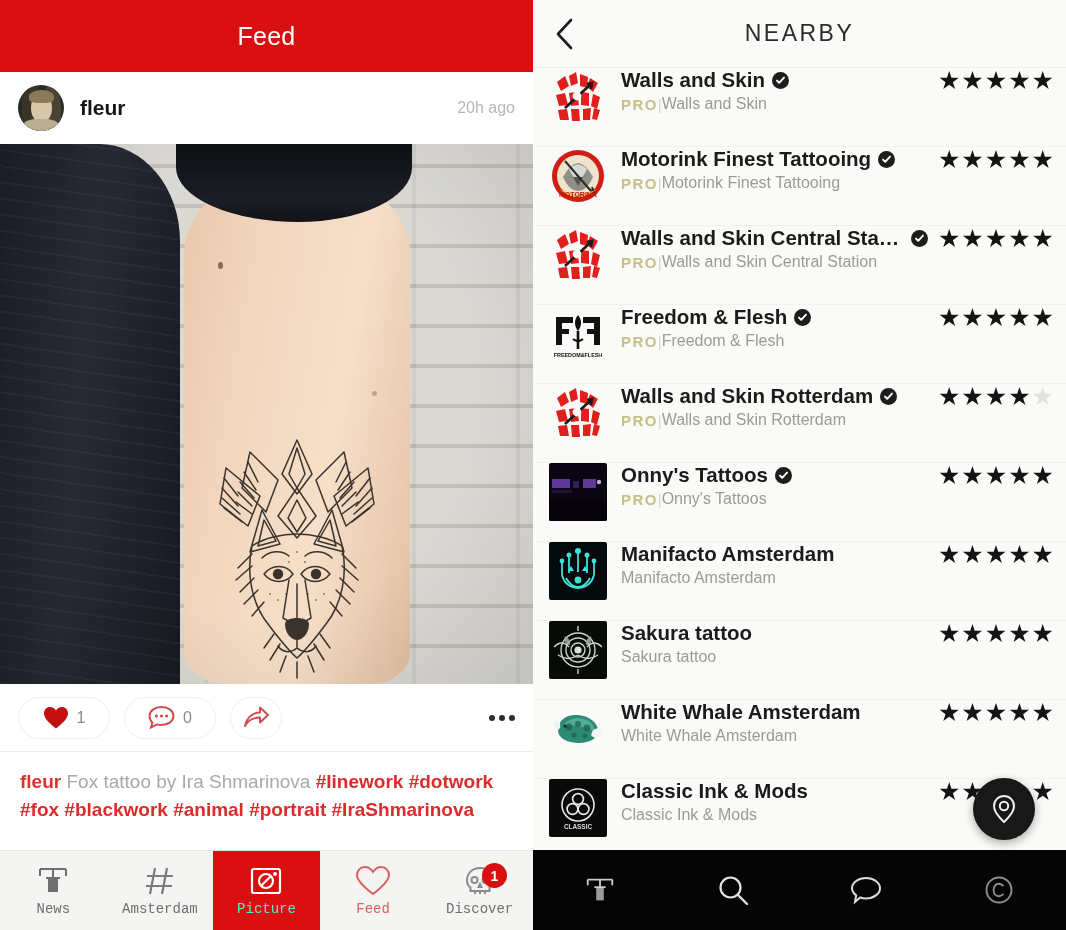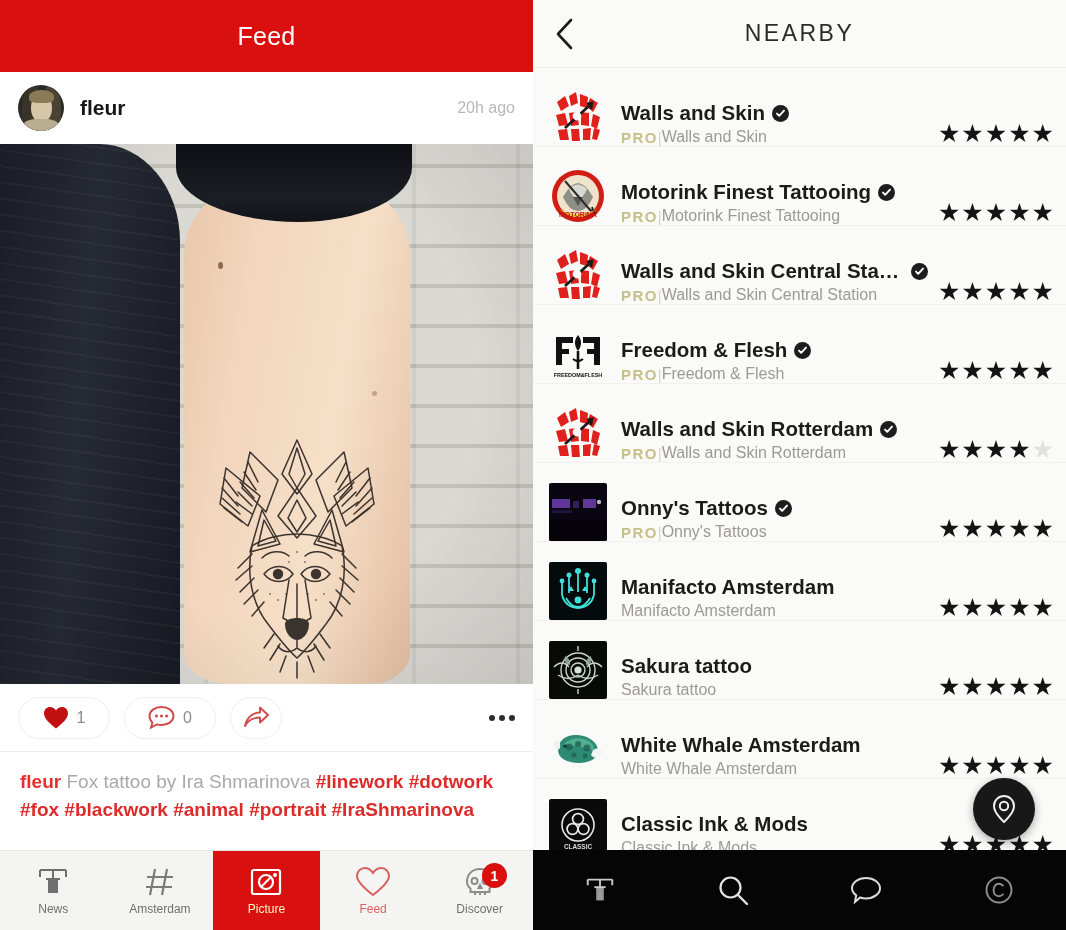--- a/index.html
+++ b/index.html
@@ -114,23 +114,23 @@
   .cap-tag  { color: #dc2b2b; font-weight: bold; }
 
   .tabbar-left {
     height: 80px; background: #f4f4f2; display: flex; flex: 0 0 80px;
     border-top: 1px solid #e7e7e5;
   }
   .tab {
     flex: 1 1 0; display: flex; flex-direction: column;
     align-items: center; justify-content: center; gap: 4px; position: relative;
   }
-  .tab-label { font-size: 12px; color: #6f6f6f; }
+  .tab-label { font-size: 14px; color: #6f6f6f; font-family: Liberation Mono, monospace; }
   .tab.active { background: #d9100f; }
-  .tab.active .tab-label { color: #fef9c3; }
+  .tab.active .tab-label { color: #5eead4; }
   .tab.feed .tab-label { color: #d9605f; }
   .badge {
     position: absolute; top: 12px; right: 26px;
     width: 25px; height: 25px; border-radius: 50%; background: #d9100f;
     color: #fff; font-size: 14px; font-weight: bold;
     display: flex; align-items: center; justify-content: center;
   }
 
   
   .right-panel {
@@ -142,21 +142,21 @@
     display: flex; align-items: center; position: relative;
     border-bottom: 1px solid #f0efec;
   }
   .back-btn { width: 64px; height: 68px; display: flex; align-items: center; justify-content: center; }
   .nearby-title {
     position: absolute; left: 0; right: 0; text-align: center;
     font-size: 23px; letter-spacing: 2.5px; color: #2b2b2b; font-weight: 400;
   }
   .nearby-list { flex: 1 1 auto; overflow: hidden; }
   .shop-row {
-    height: 79px; display: flex; align-items: flex-end; padding: 0 12px 0 16px;
+    height: 79px; display: flex; align-items: flex-start; padding: 0 12px 0 16px;
     border-bottom: 1px solid #f2f1ee; background: #fafaf8;
   }
   .thumb {
     width: 58px; height: 58px; flex: 0 0 58px; position: relative; overflow: hidden;
     border-radius: 2px; background: transparent;
   }
   .shop-info { margin-left: 14px; flex: 1 1 auto; min-width: 0; }
   .shop-name-line { display: flex; align-items: center; gap: 7px; }
   .shop-name {
     font-size: 20.5px; font-weight: bold; color: #1b1b1b;

